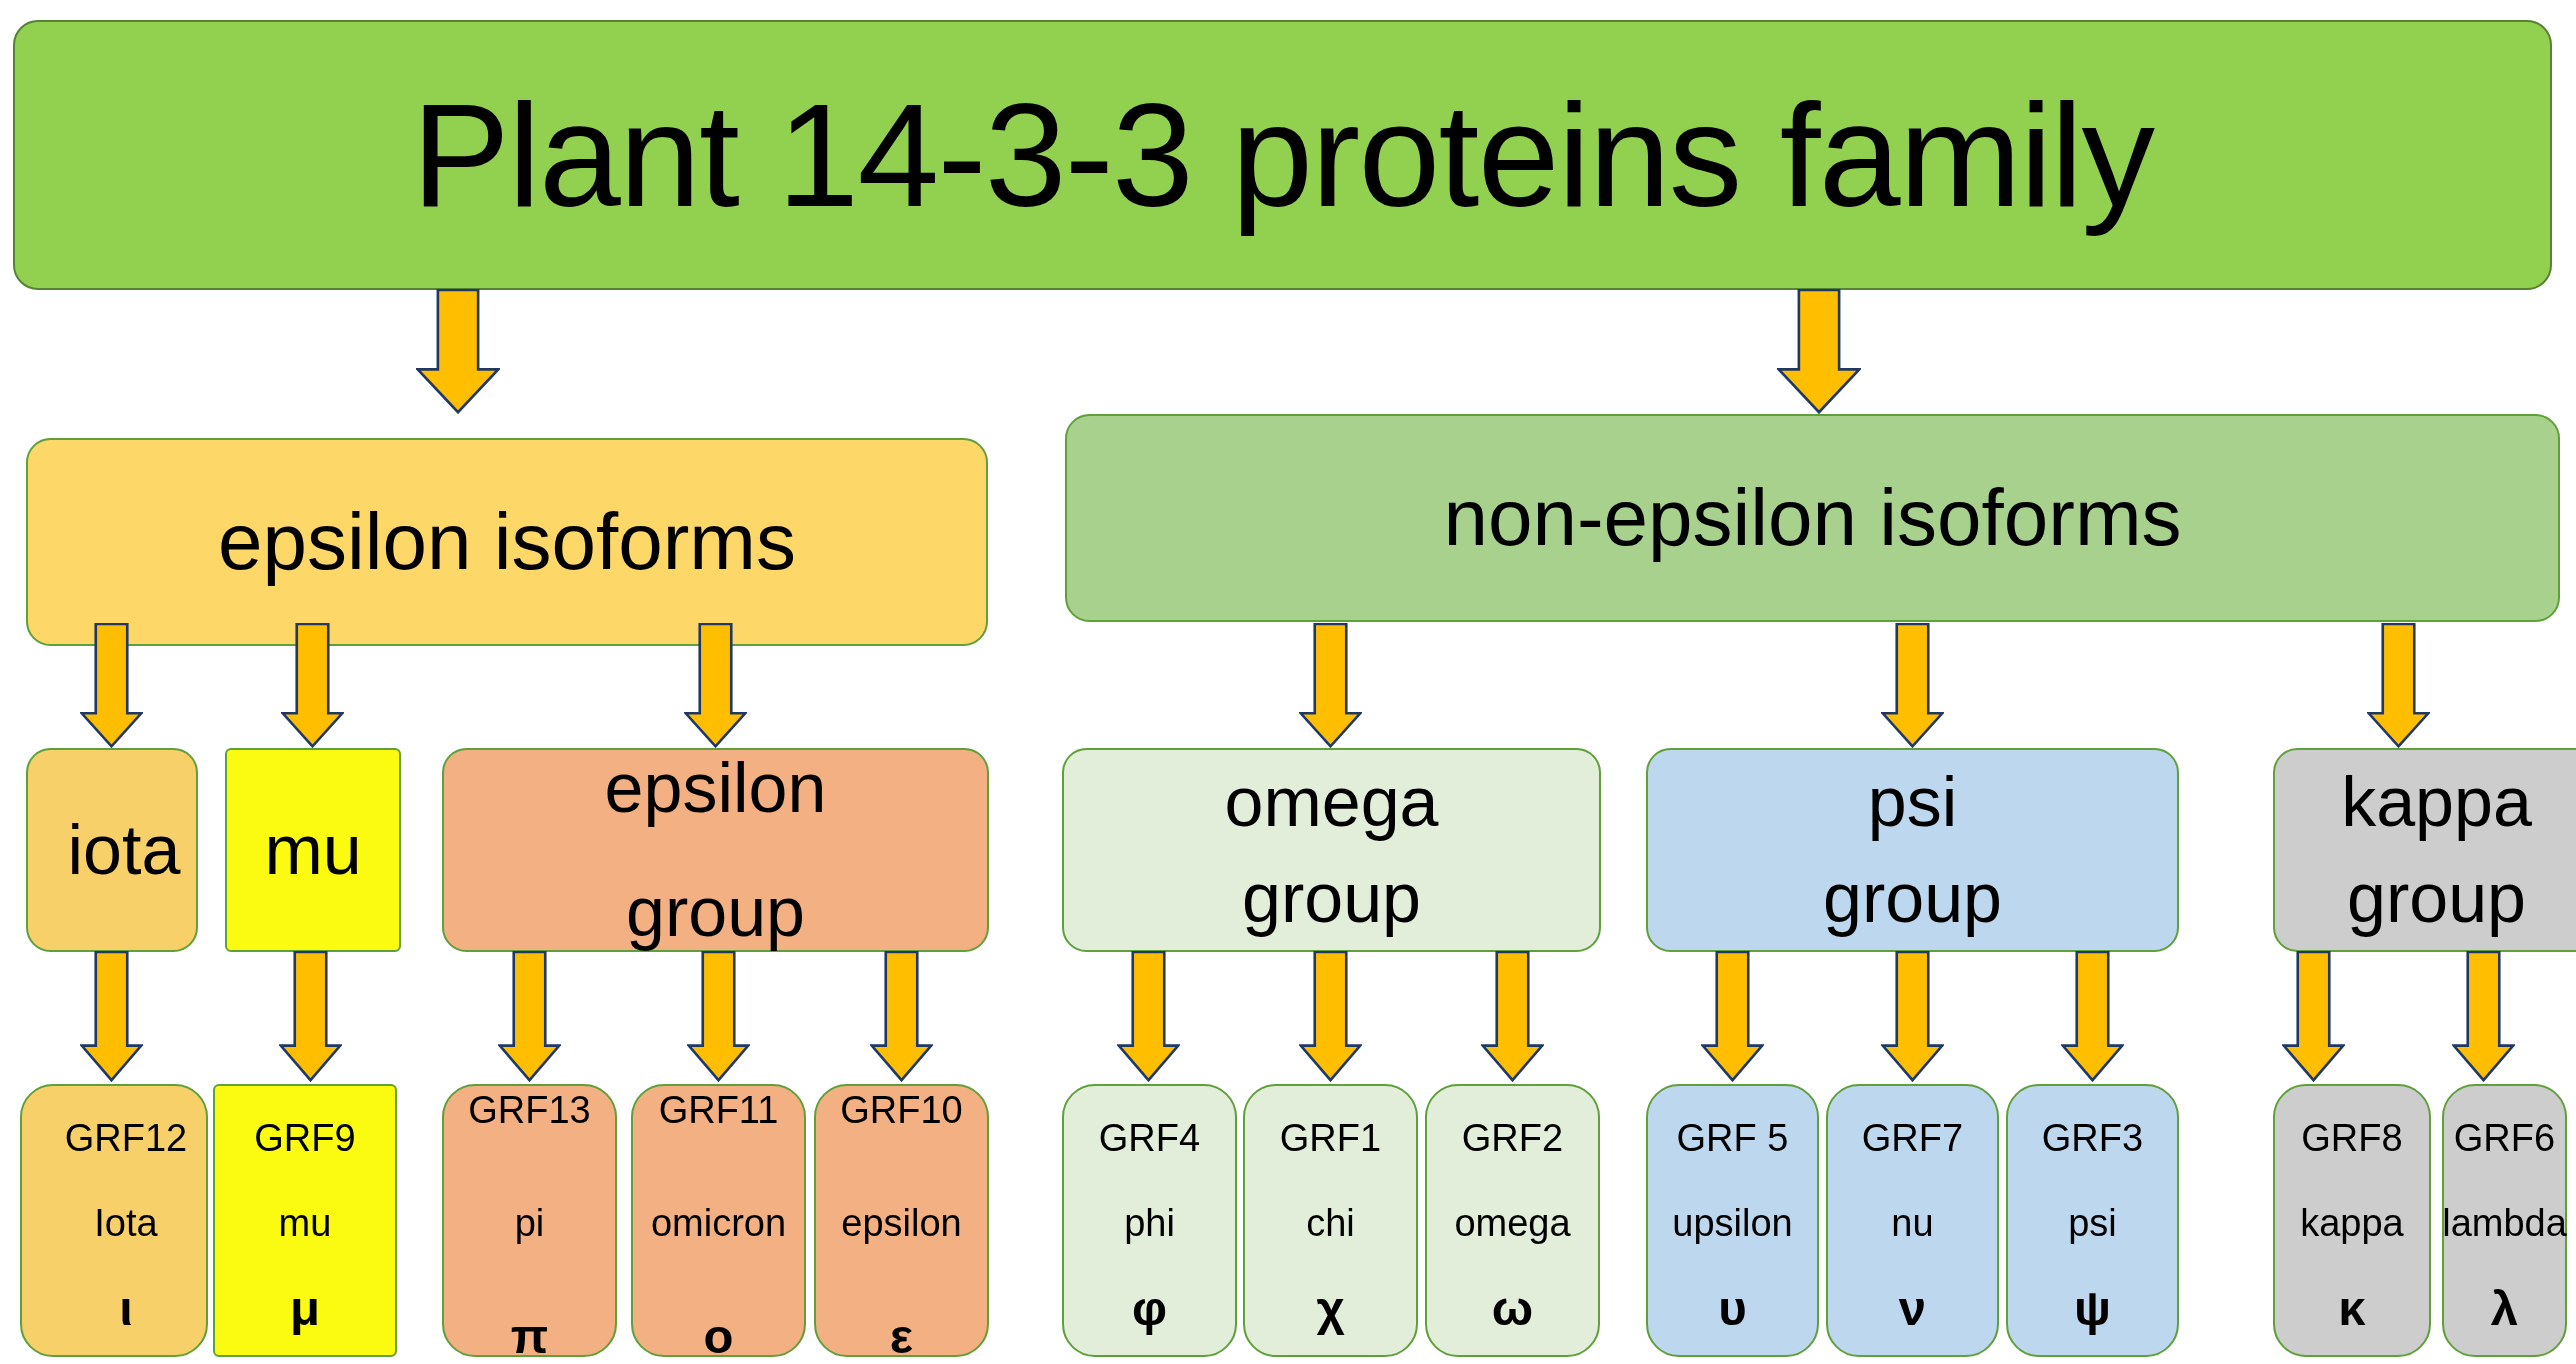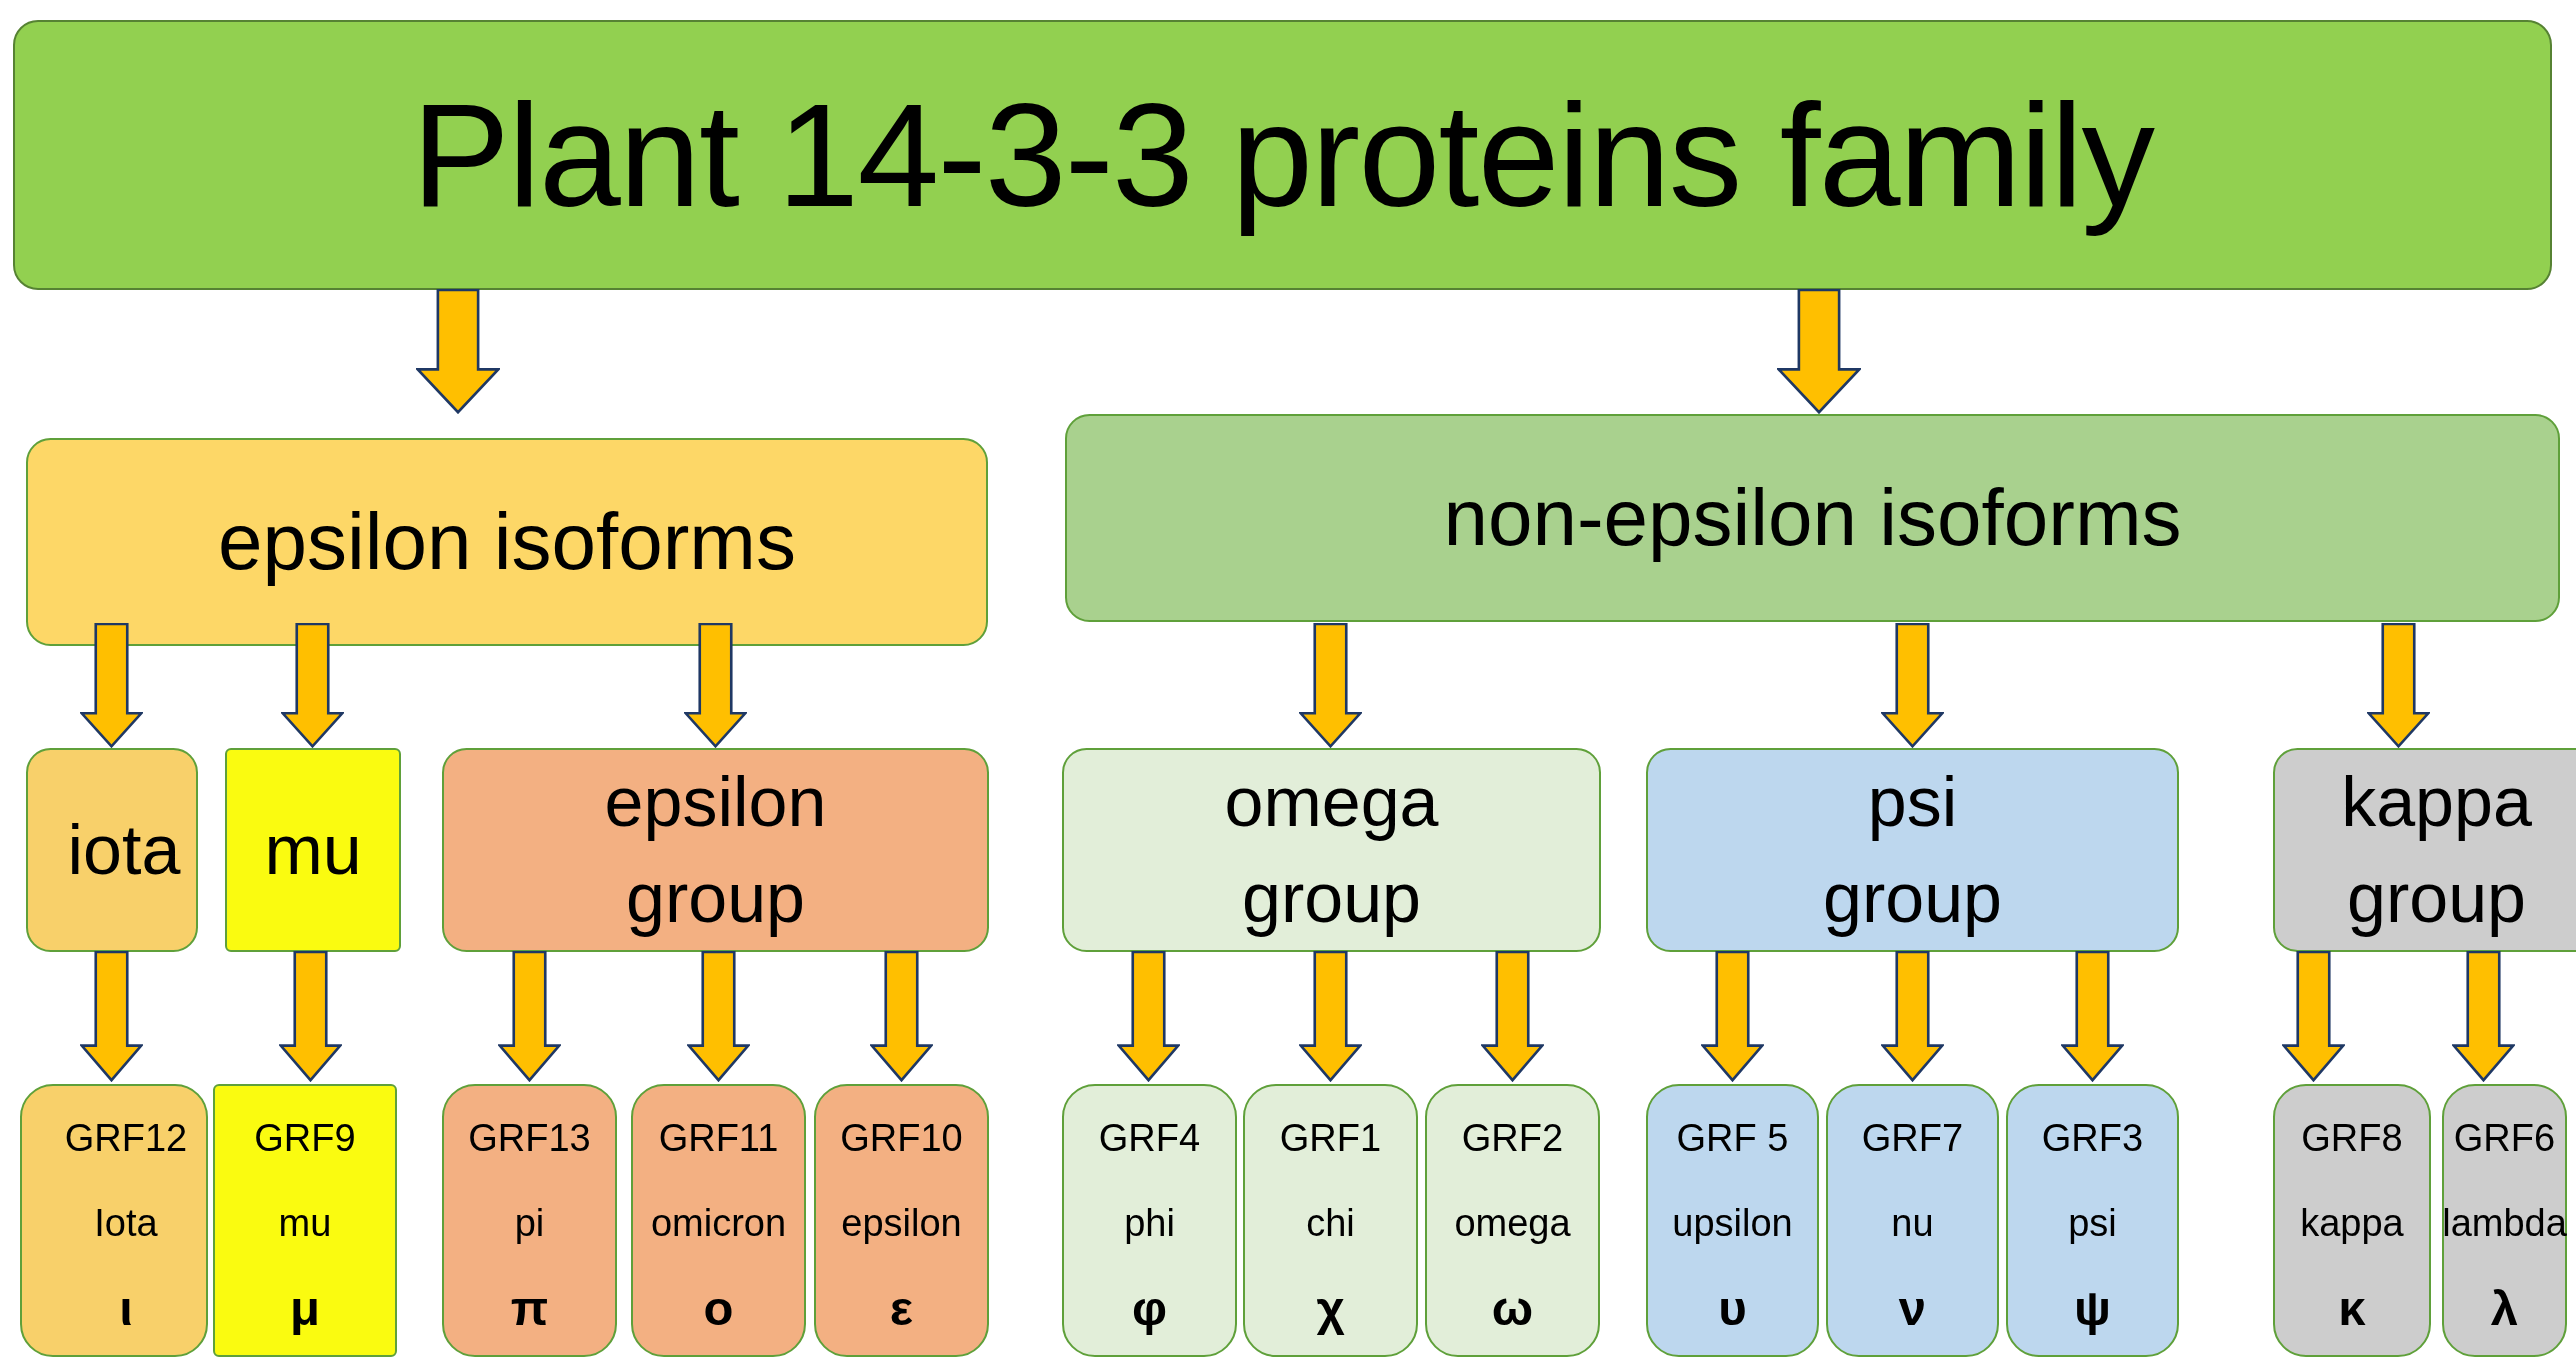--- a/index.html
+++ b/index.html
@@ -42,21 +42,21 @@
   .group-box{
     top:748px;height:204px;border-radius:24.5px;font-size:70px;line-height:96px;
   }
   .leaf-box{
     top:1084px;height:273px;border-radius:33px;font-size:38px;line-height:85px;
     padding-top:5.2px;
   }
   .leaf-box .gletter{font-size:49px;font-weight:bold;line-height:85px;}
   .fill-iota{background:var(--iota-fill);padding-left:24px;}
   .fill-mu{background:var(--mu-fill);border-radius:6px;}
-  .fill-salmon{background:var(--epsilon-group-fill);}
+  .fill-salmon{background:var(--epsilon-group-fill);gap:28px;}
   .fill-ltgreen{background:var(--omega-group-fill);}
   .fill-blue{background:var(--psi-group-fill);}
   .fill-gray{background:var(--kappa-group-fill);margin-left:38px;}
   .arrow{position:absolute;}
   .arrow svg{display:block;width:100%;height:100%;}
   .arrow polygon{fill:var(--arrow-fill);stroke:var(--arrow-outline);stroke-width:3px;stroke-linejoin:miter;}
   span{display:block;}
 </style>
 </head>
 <body>

